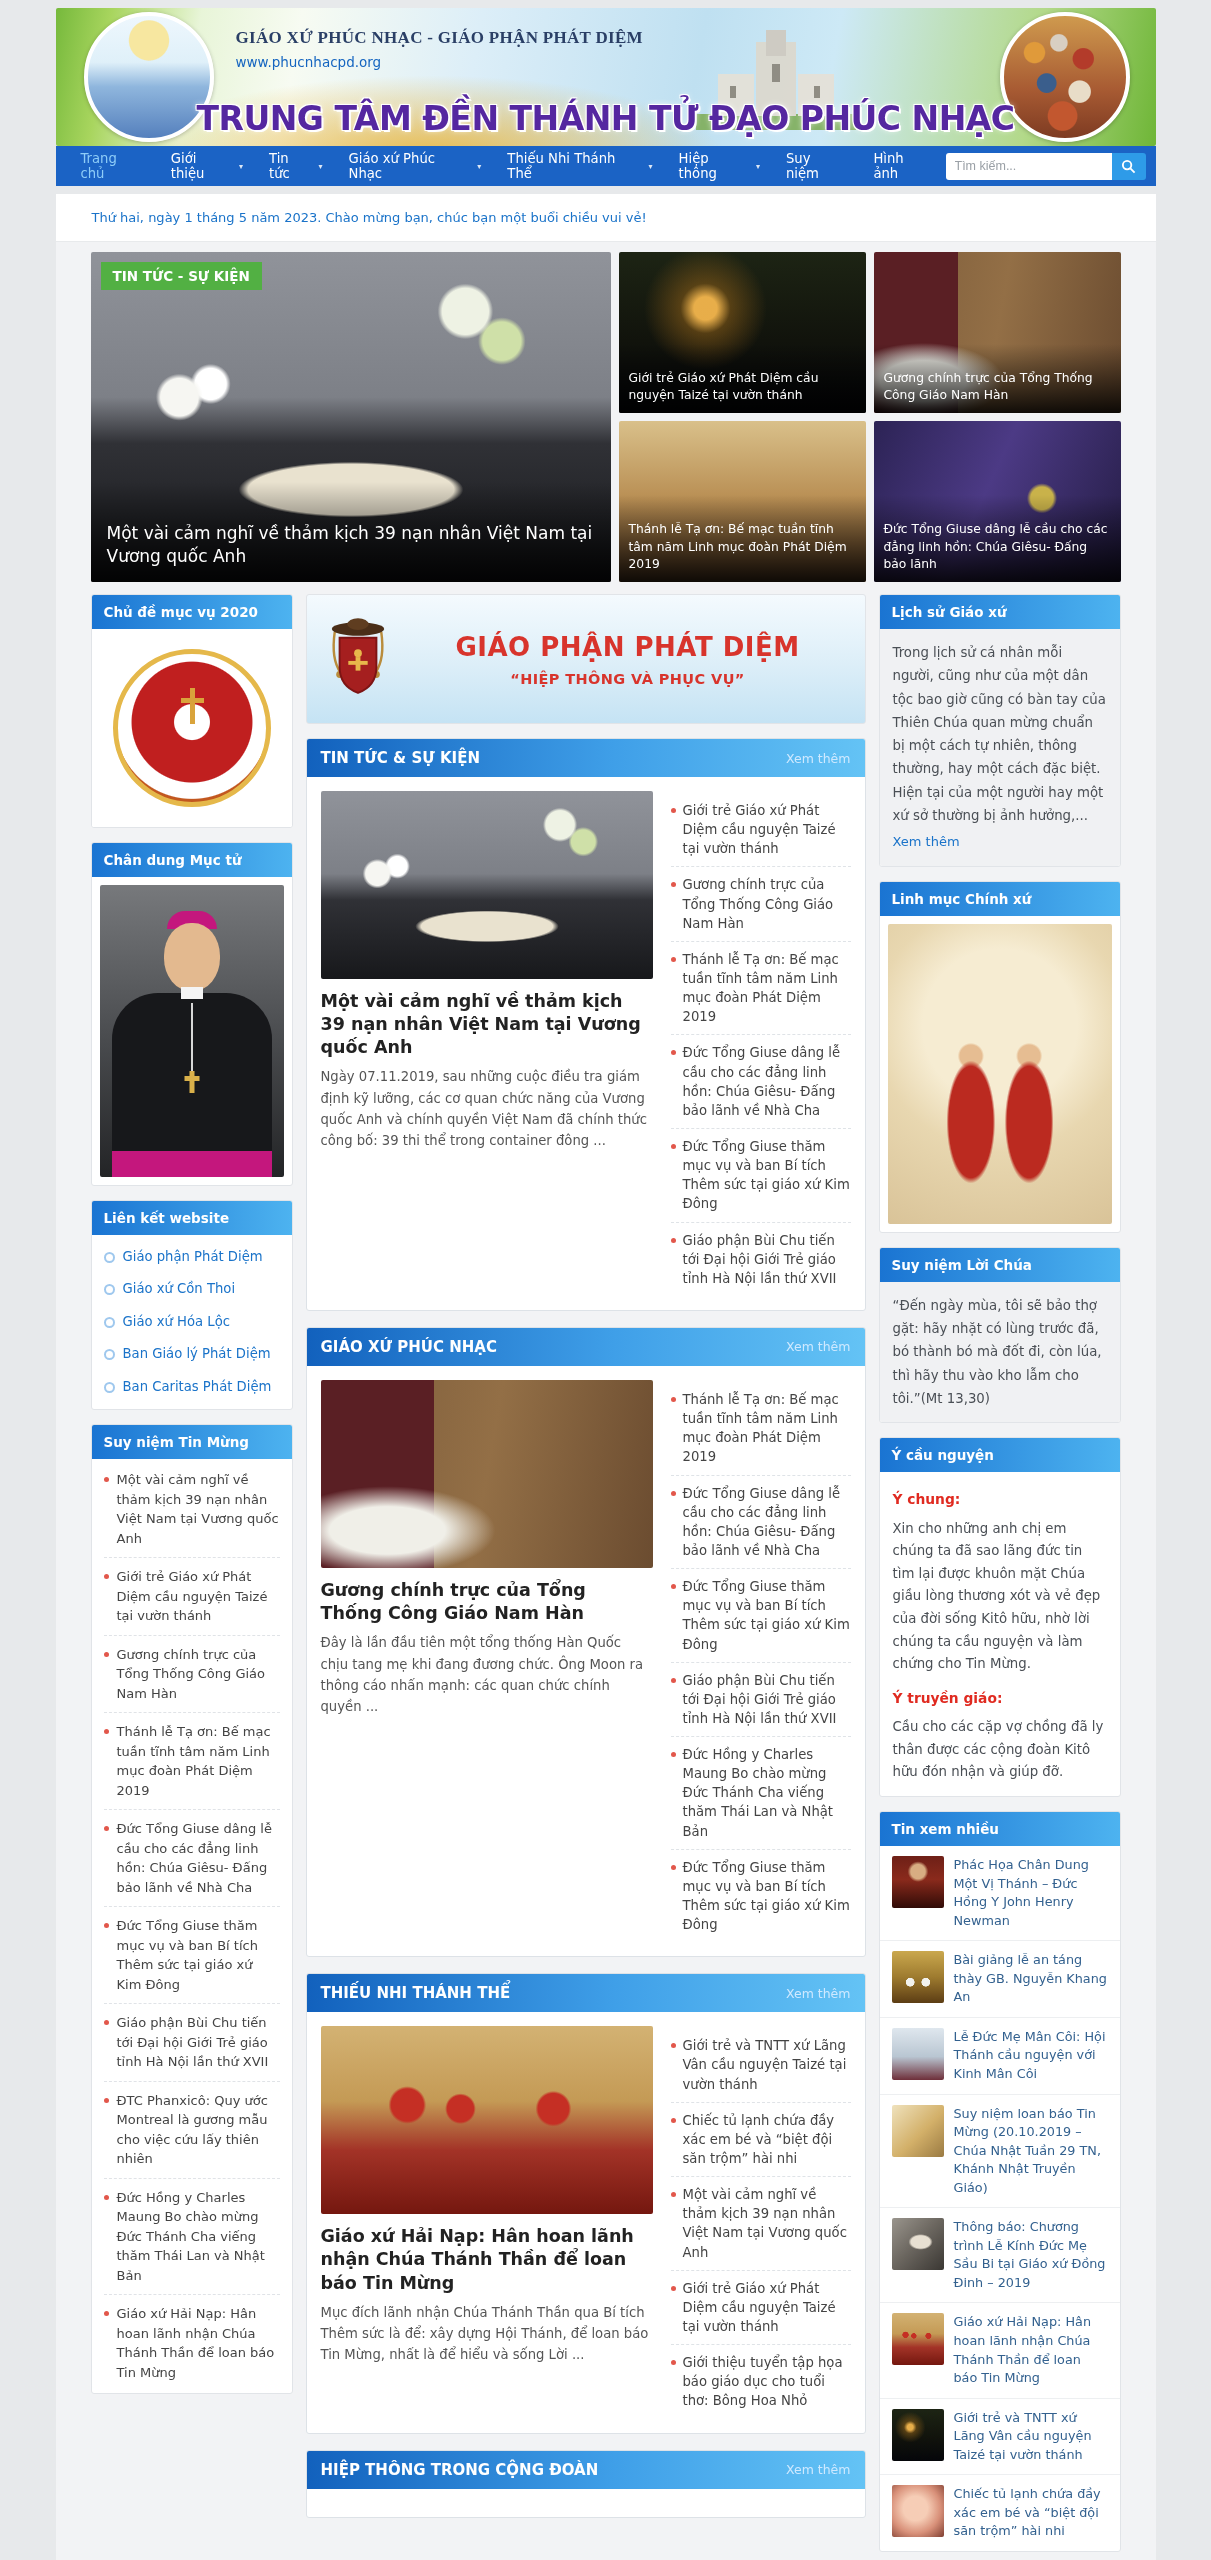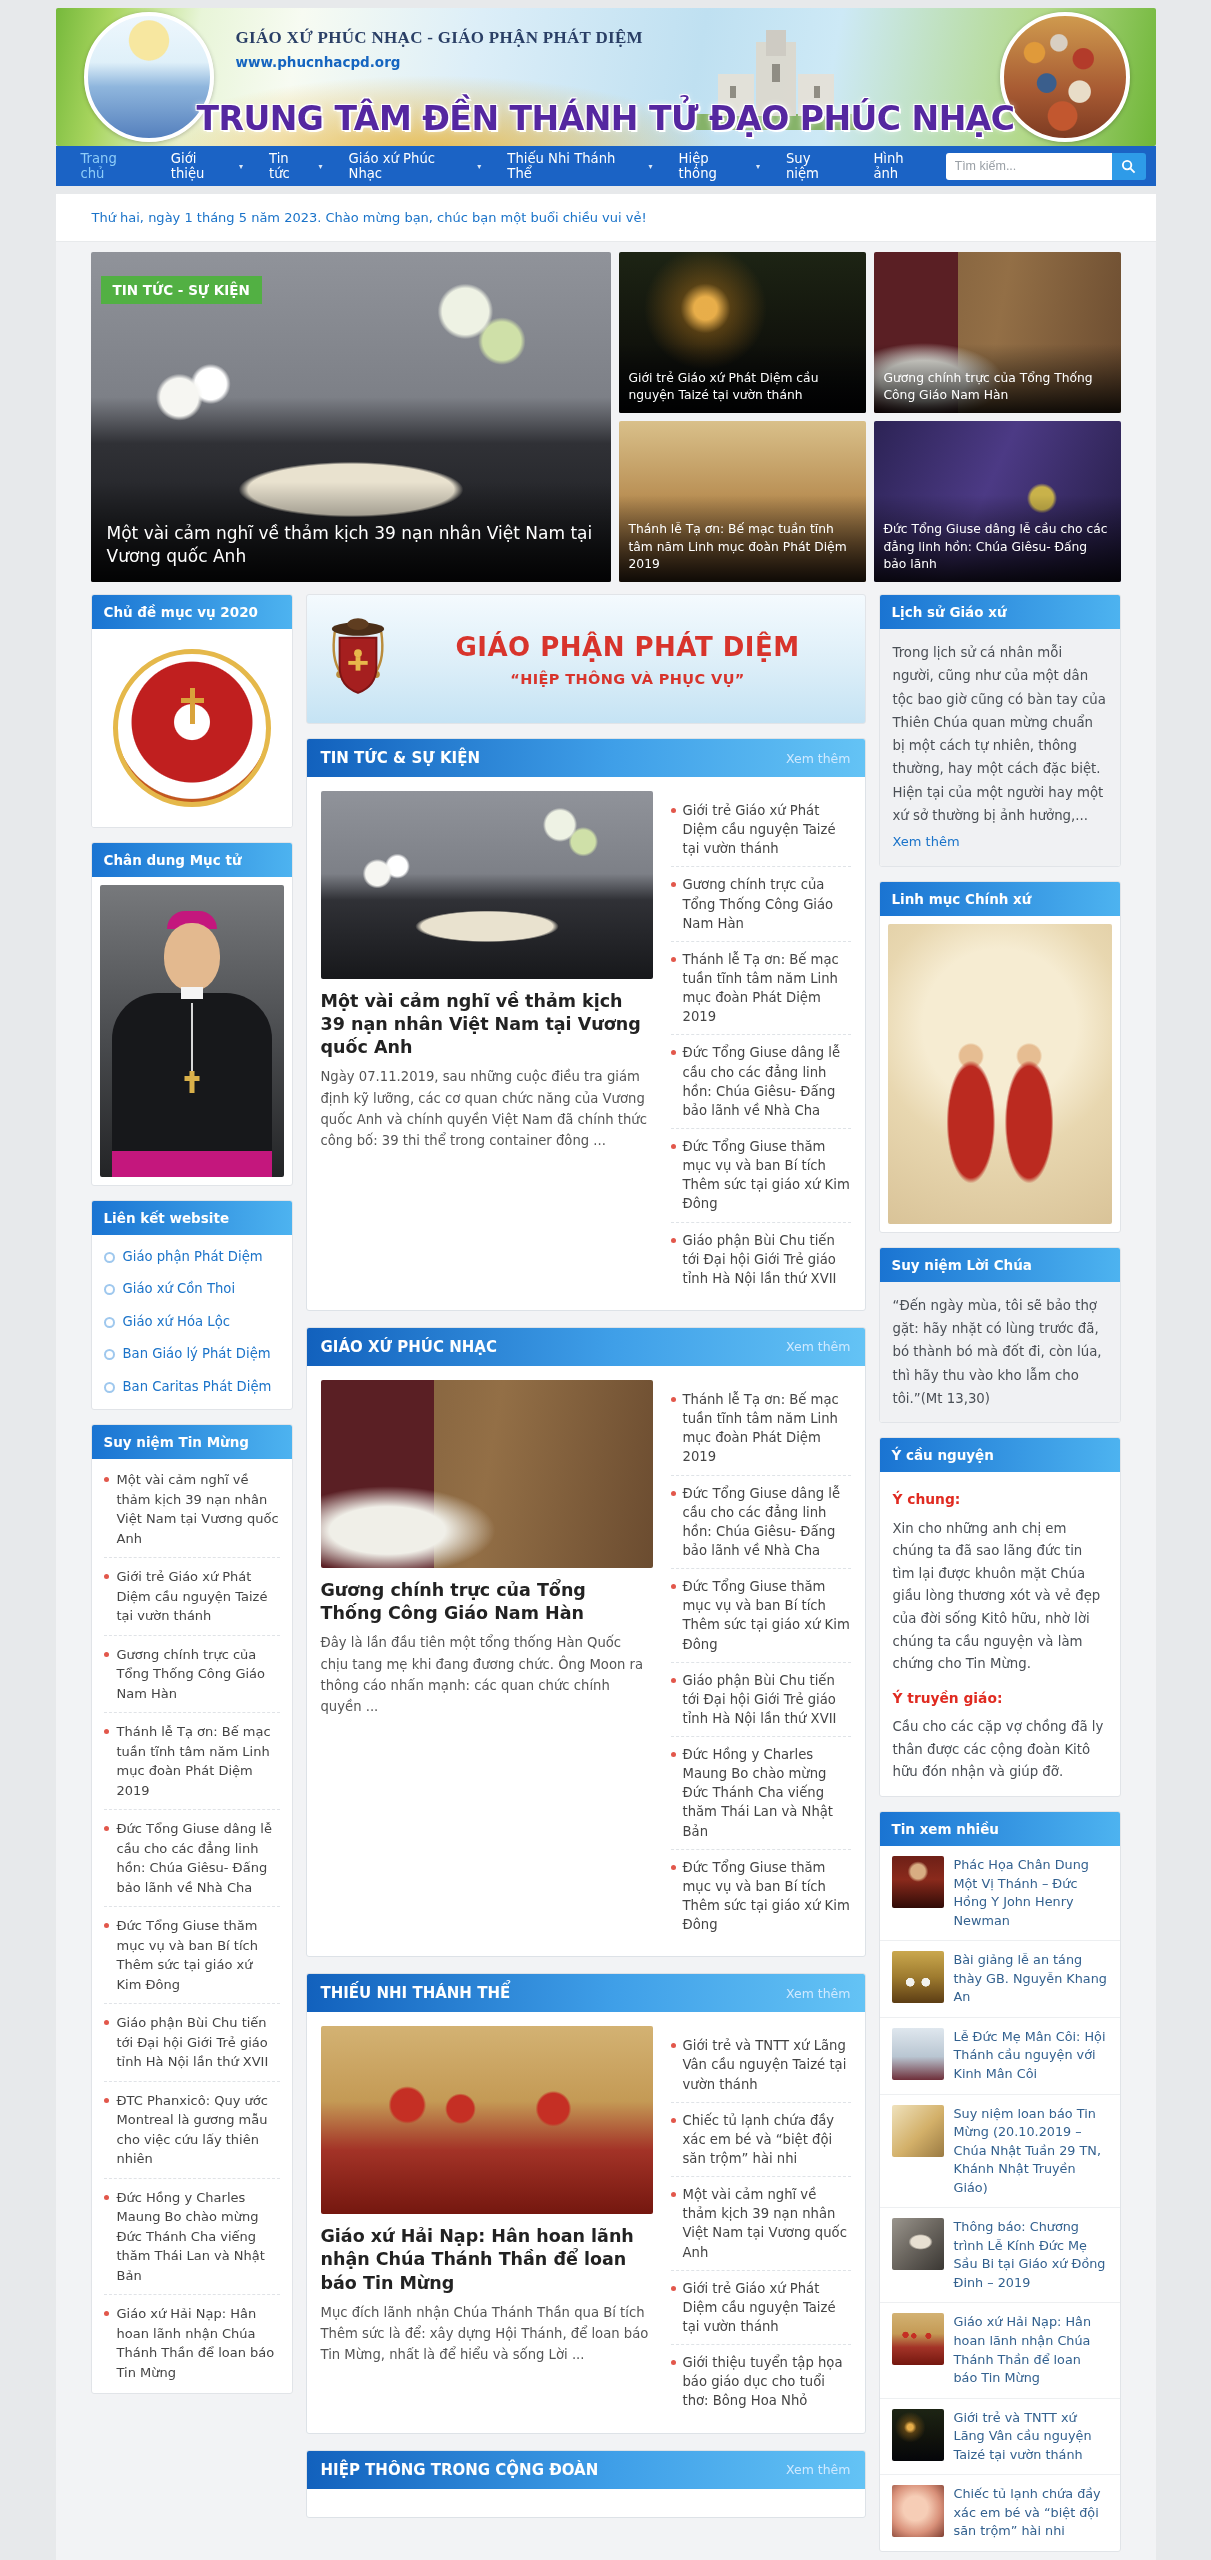--- a/index.html
+++ b/index.html
@@ -22,21 +22,21 @@
     radial-gradient(circle at 25% 30%,#e09a3a 0 8%,transparent 9%),
     radial-gradient(circle at 45% 22%,#d8cfc2 0 7%,transparent 8%),
     radial-gradient(circle at 65% 35%,#b33b2a 0 9%,transparent 10%),
     radial-gradient(circle at 35% 55%,#3a5e8c 0 9%,transparent 10%),
     radial-gradient(circle at 62% 62%,#e8ddc8 0 10%,transparent 11%),
     radial-gradient(circle at 48% 82%,#c2572f 0 12%,transparent 13%),
     linear-gradient(180deg,#cf9a4e 0%,#a85b33 60%,#7e3b22 100%);}
   .cathedral{position:absolute;right:300px;bottom:16px;opacity:.9;}
   .banner-text{position:absolute;left:180px;top:20px;}
   .banner-title{font-family:"Liberation Serif","DejaVu Serif",serif;font-size:17px;font-weight:bold;color:#2a3f66;letter-spacing:.3px;}
-  .banner-url{font-size:13.5px;color:#1565c0;margin-top:6px;font-weight:bold;}
+  .banner-url{font-size:13.5px;color:#1565c0;margin-top:6px;font-weight:normal;}
   .banner-big{position:absolute;left:0;right:0;bottom:8px;text-align:center;font-size:33px;font-weight:bold;letter-spacing:-.5px;color:#5527a0;
     text-shadow:-1px -1px 0 #fff,1px -1px 0 #fff,-1px 1px 0 #fff,2px 2px 0 #ffffff,0 0 6px rgba(255,255,255,.9);}
 
   
   .nav{height:40px;background:#1b63c5;display:flex;align-items:stretch;padding-left:12px;}
   .nav-items{display:flex;align-items:stretch;}
   .nav-item{display:flex;align-items:center;padding:0 13px;color:#fff;font-size:13.2px;}
   .nav-item.active .nav-label{color:#8ecdf8;}
   .caret{font-size:8px;margin-left:5px;opacity:.85;}
   .search{margin-left:auto;display:flex;align-items:center;padding-right:10px;}
@@ -45,21 +45,21 @@
   .search-btn{width:34px;height:27px;border:none;border-radius:0 3px 3px 0;background:#2e9be8;display:flex;align-items:center;justify-content:center;cursor:pointer;}
 
   
   .contentbg{background:#f2f3f5;padding-bottom:12px;}
   .welcome{background:#fff;padding:16px 36px;font-size:13px;color:#1a73c9;border-bottom:1px solid #e8eaec;margin-top:8px;}
   .inner{padding:10px 35px 0;}
 
   
   .featured{display:flex;gap:8px;height:330px;}
   .feat-main{position:relative;width:520px;flex:none;border-radius:2px;overflow:hidden;display:block;}
-  .badge{position:absolute;top:24px;left:10px;background:#52b043;color:#fff;font-size:13.5px;font-weight:bold;padding:6px 12px;z-index:2;}
+  .badge{position:absolute;top:10px;left:10px;background:#52b043;color:#fff;font-size:13.5px;font-weight:bold;padding:6px 12px;z-index:2;}
   .feat-caption{position:absolute;left:0;right:0;bottom:0;padding:40px 16px 14px;color:#fff;font-size:17px;font-weight:500;line-height:1.35;
     background:linear-gradient(180deg,rgba(0,0,0,0),rgba(0,0,0,.88));}
   .feat-grid{flex:1;display:grid;grid-template-columns:1fr 1fr;grid-template-rows:1fr 1fr;gap:8px;}
   .feat-tile{position:relative;border-radius:2px;overflow:hidden;display:block;}
   .tile-caption{position:absolute;left:0;right:0;bottom:0;padding:26px 10px 9px;color:#fff;font-size:12.3px;line-height:1.4;
     background:linear-gradient(180deg,rgba(0,0,0,0),rgba(0,0,0,.88));}
 
   
   .main{display:flex;gap:13px;margin-top:12px;align-items:flex-start;}
   .col-left{width:202px;flex:none;}

